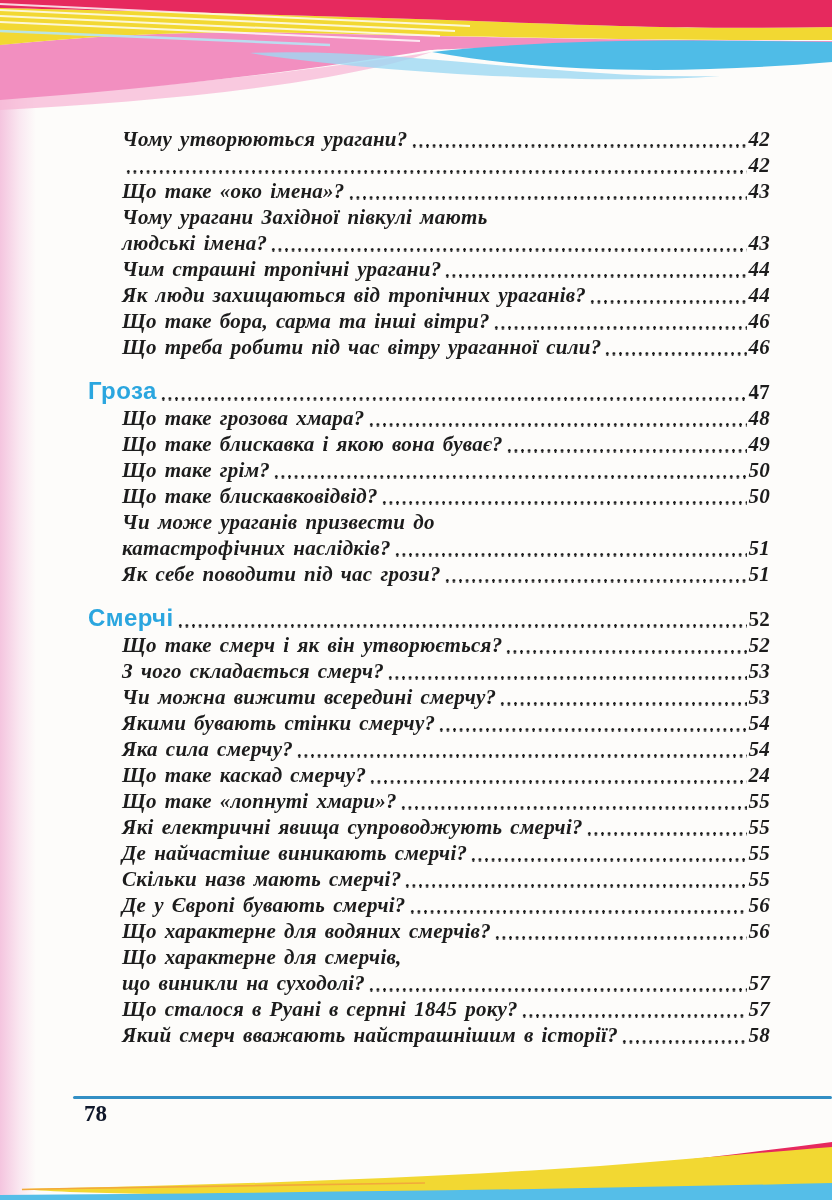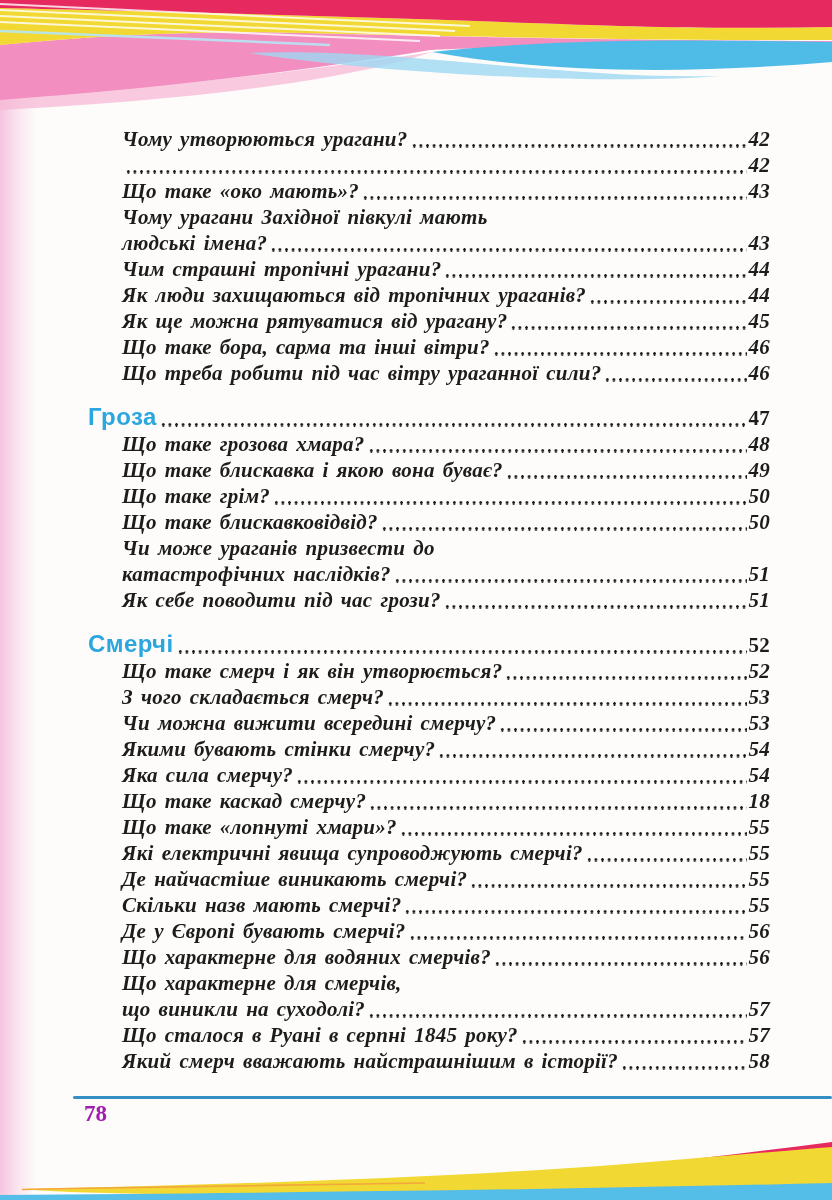--- a/index.html
+++ b/index.html
@@ -45,21 +45,21 @@
     background-image:radial-gradient(circle, var(--text) 1.35px, rgba(0,0,0,0) 1.6px);
     background-size:6.6px 3.2px;background-repeat:repeat-x;background-position:left center;
   }
   .page-num{text-align:center;white-space:nowrap;}
   .footer-rule{
     position:absolute;left:73px;right:0;top:1096px;height:3px;z-index:3;
     background:var(--rule-blue);border-radius:2px;
   }
   .page-number{
     position:absolute;left:84px;top:1101px;z-index:3;
-    font-size:23px;font-weight:bold;color:#a21caf;
+    font-size:23px;font-weight:bold;color:#0f172a;
   }
 </style>
 </head>
 <body>
 
 <div class="page">
 
   <div class="spine"></div>
 
   <svg class="deco deco-top" viewBox="0 0 832 112" preserveAspectRatio="none" aria-hidden="true">
@@ -89,46 +89,41 @@
       <div class="toc-row">
         <span class="entry-text">Чому утворюються урагани?</span>
         <span class="leader"></span>
         <span class="page-num">42</span>
       </div>
       <div class="toc-row">
         <span class="leader"></span>
         <span class="page-num">42</span>
       </div>
       <div class="toc-row">
-        <span class="entry-text">Що таке «око мають»?</span>
+        <span class="entry-text">Що таке «око імена»?</span>
         <span class="leader"></span>
         <span class="page-num">43</span>
       </div>
       <div class="toc-row">
         <span class="entry-text">Чому урагани Західної півкулі мають</span>
       </div>
       <div class="toc-row">
         <span class="entry-text">людські імена?</span>
         <span class="leader"></span>
         <span class="page-num">43</span>
       </div>
       <div class="toc-row">
         <span class="entry-text">Чим страшні тропічні урагани?</span>
         <span class="leader"></span>
         <span class="page-num">44</span>
       </div>
       <div class="toc-row">
         <span class="entry-text">Як люди захищаються від тропічних ураганів?</span>
         <span class="leader"></span>
         <span class="page-num">44</span>
-      </div>
-      <div class="toc-row">
-        <span class="entry-text">Як ще можна рятуватися від урагану?</span>
-        <span class="leader"></span>
-        <span class="page-num">45</span>
       </div>
       <div class="toc-row">
         <span class="entry-text">Що таке бора, сарма та інші вітри?</span>
         <span class="leader"></span>
         <span class="page-num">46</span>
       </div>
       <div class="toc-row">
         <span class="entry-text">Що треба робити під час вітру ураганної сили?</span>
         <span class="leader"></span>
         <span class="page-num">46</span>
@@ -197,21 +192,21 @@
         <span class="page-num">54</span>
       </div>
       <div class="toc-row">
         <span class="entry-text">Яка сила смерчу?</span>
         <span class="leader"></span>
         <span class="page-num">54</span>
       </div>
       <div class="toc-row">
         <span class="entry-text">Що таке каскад смерчу?</span>
         <span class="leader"></span>
-        <span class="page-num">18</span>
+        <span class="page-num">24</span>
       </div>
       <div class="toc-row">
         <span class="entry-text">Що таке «лопнуті хмари»?</span>
         <span class="leader"></span>
         <span class="page-num">55</span>
       </div>
       <div class="toc-row">
         <span class="entry-text">Які електричні явища супроводжують смерчі?</span>
         <span class="leader"></span>
         <span class="page-num">55</span>

